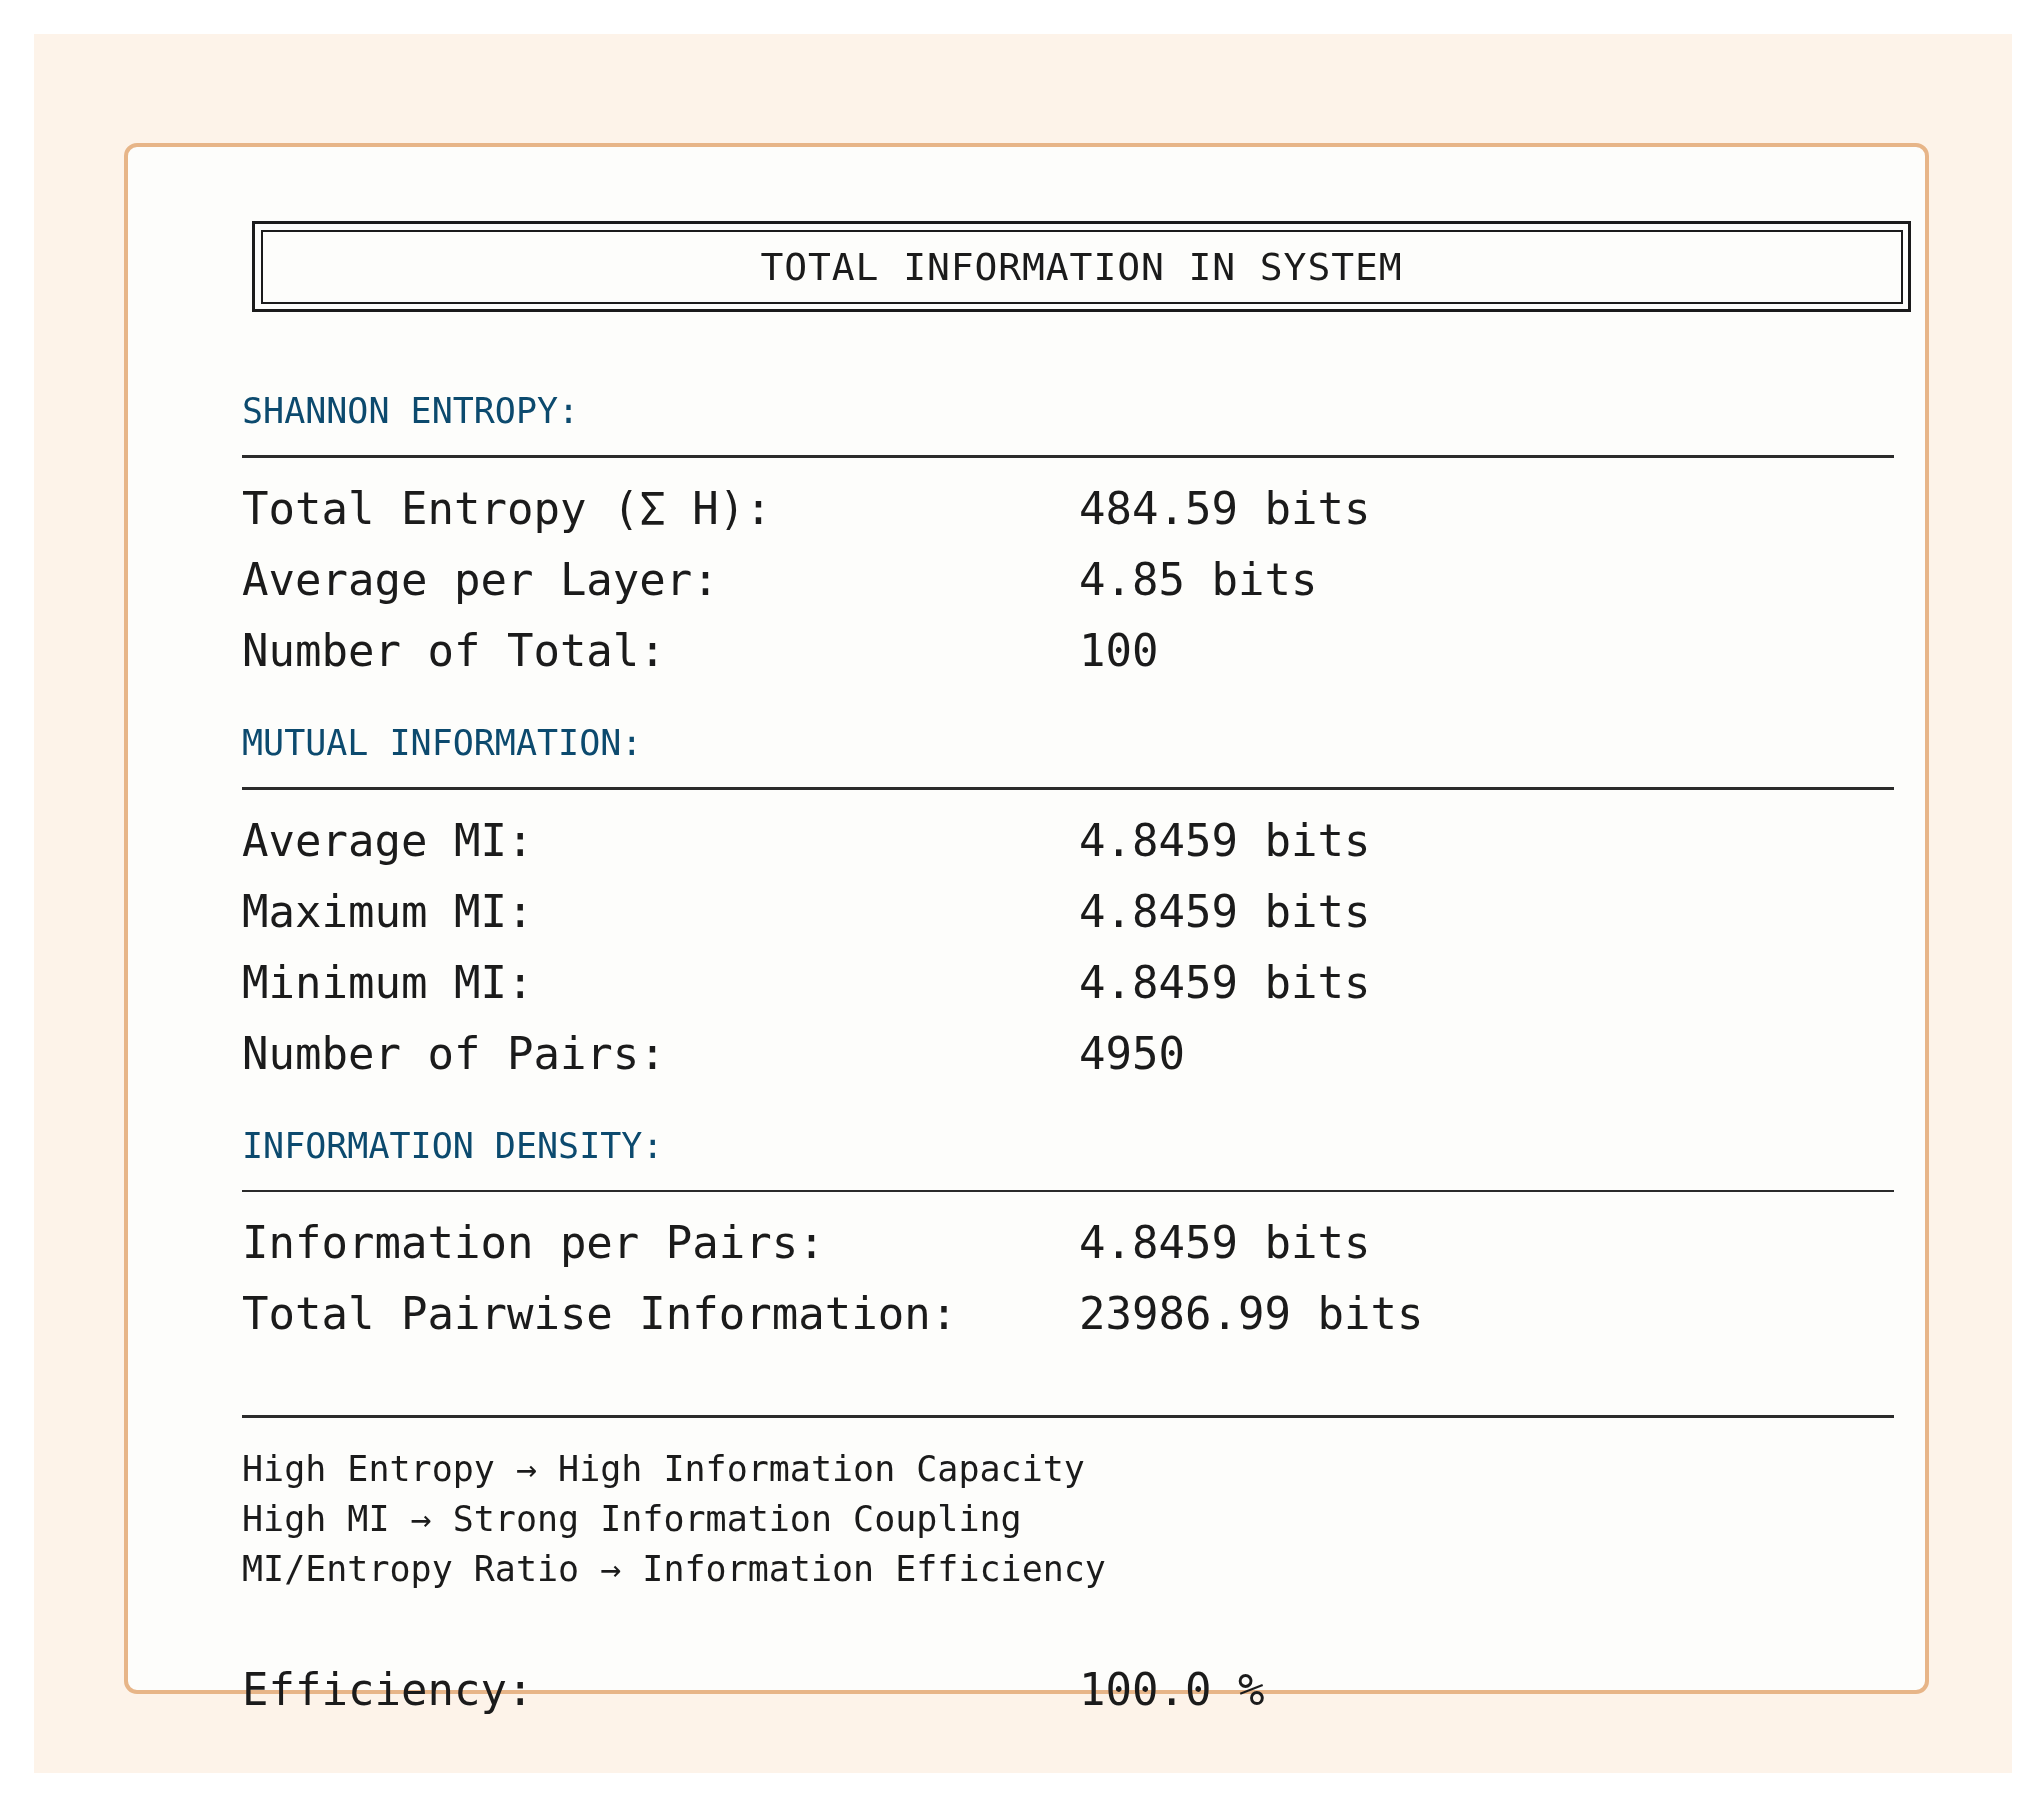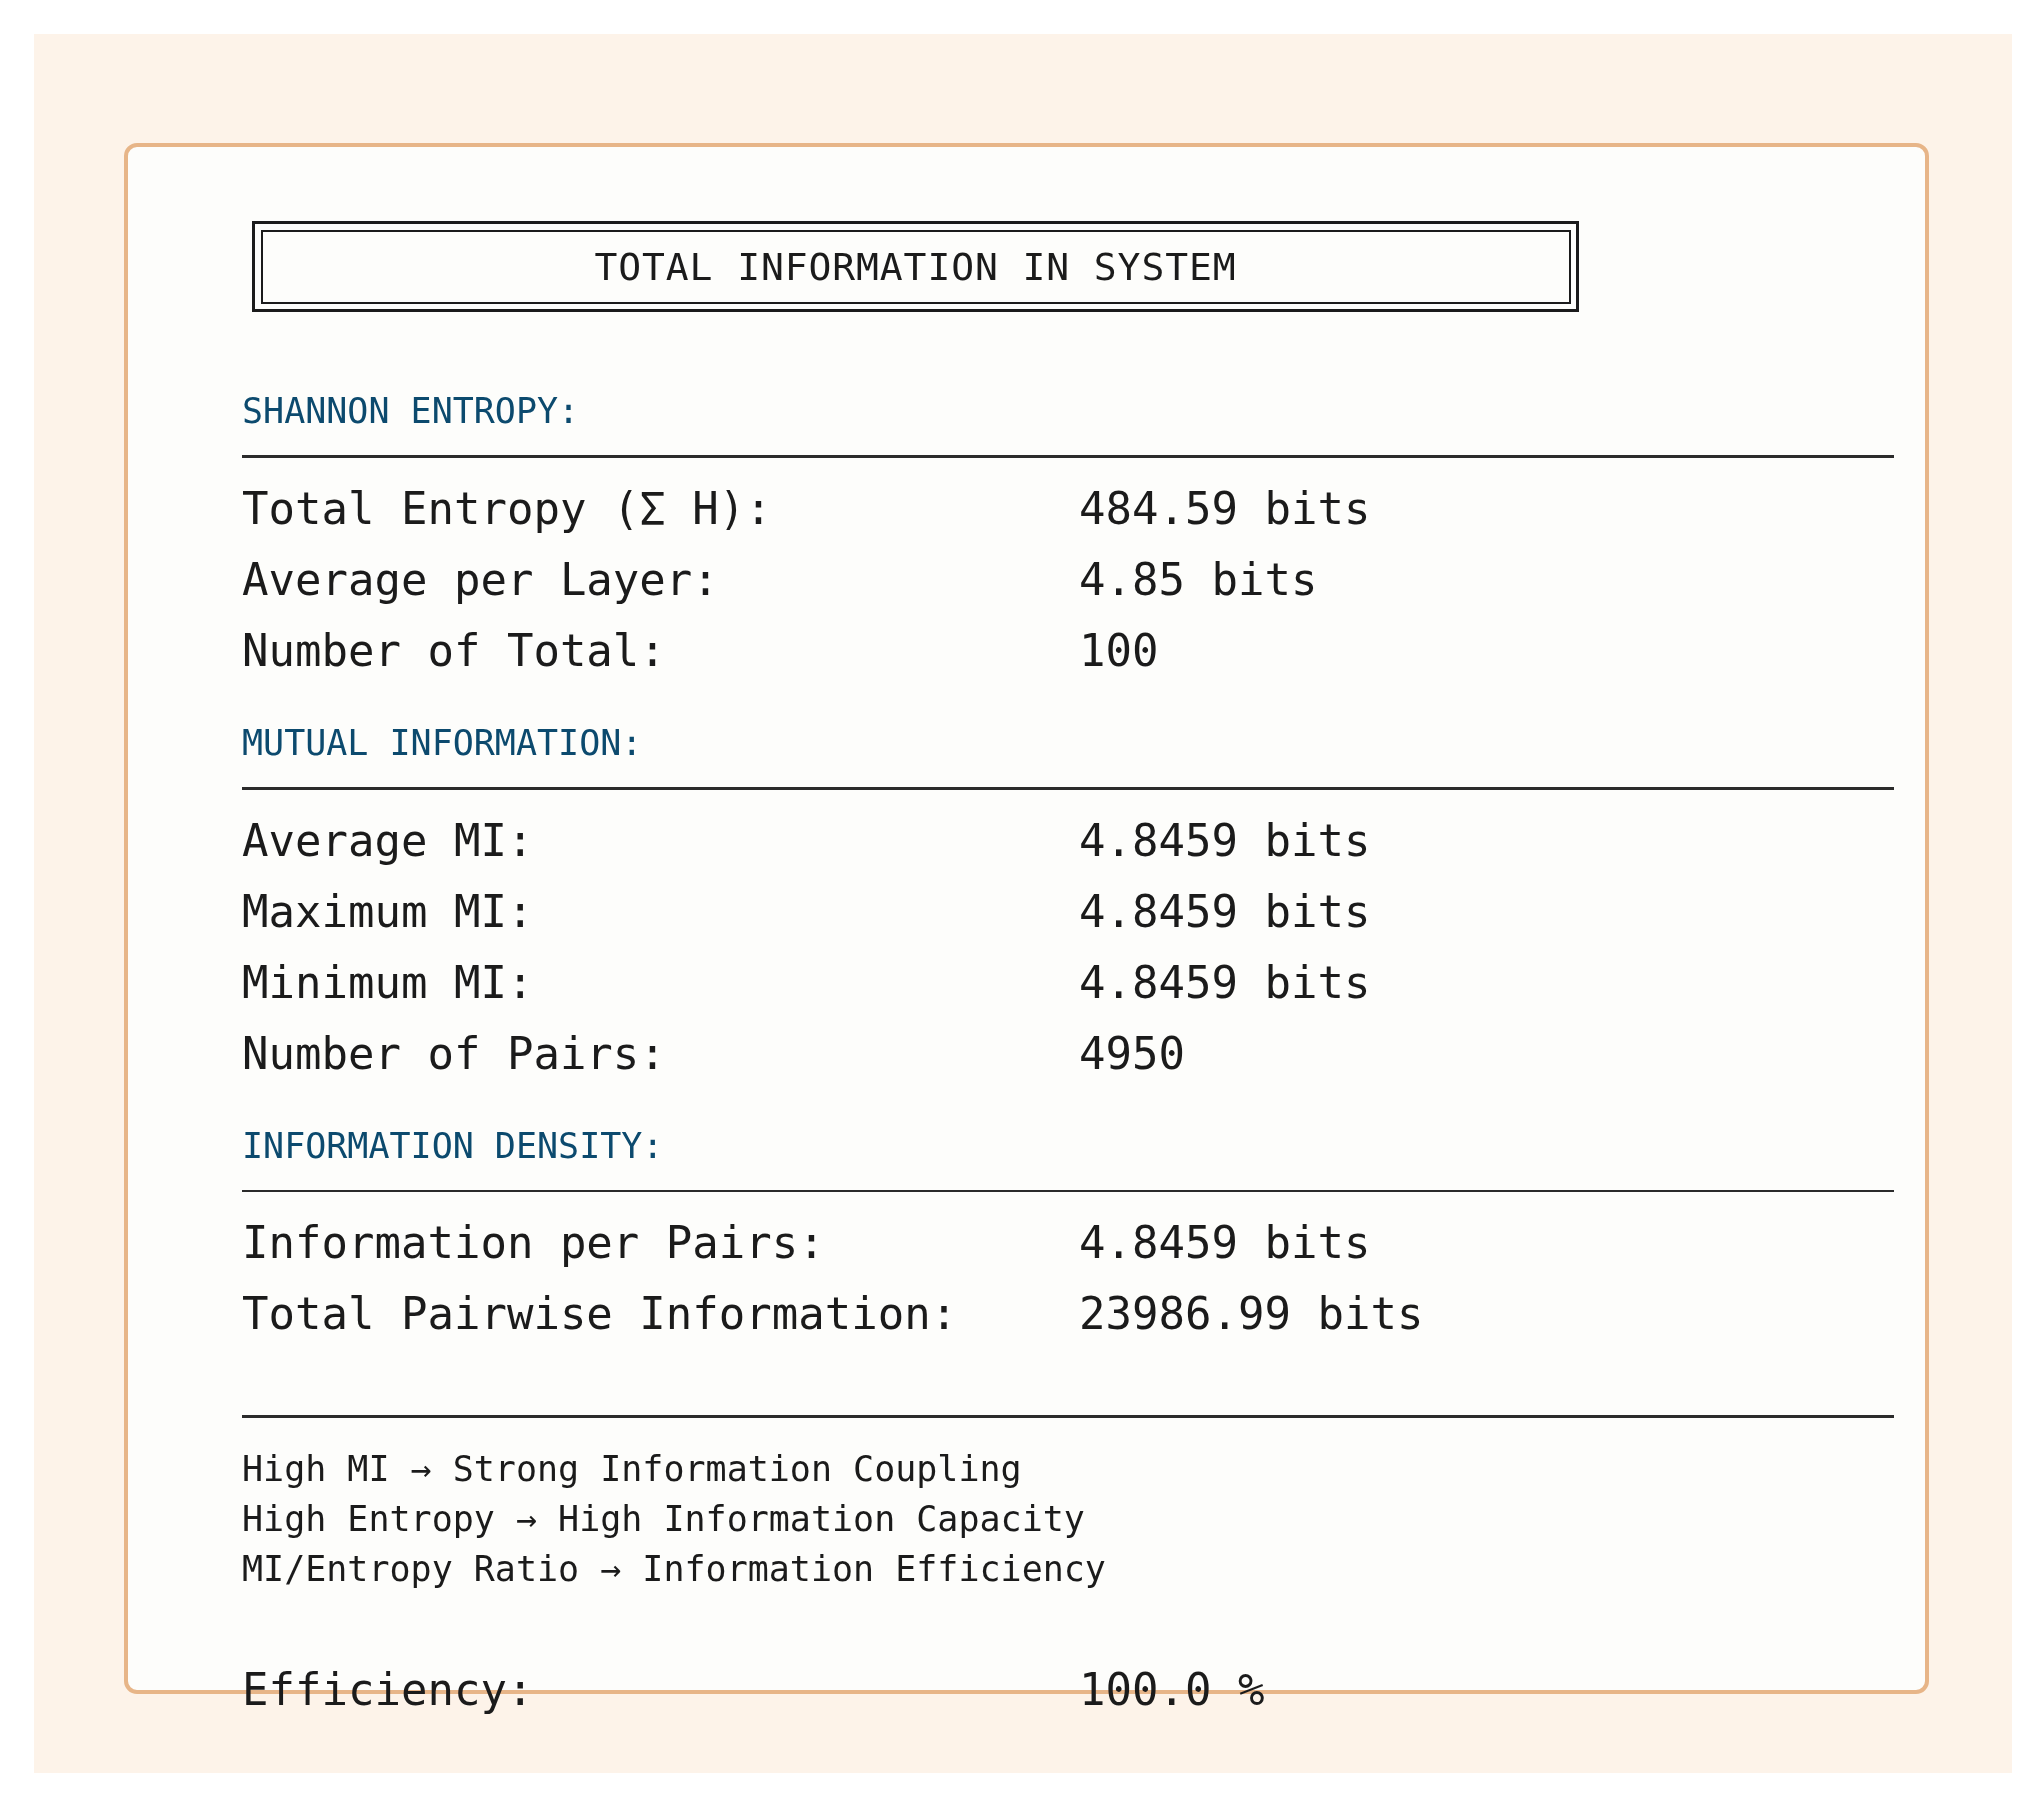--- a/index.html
+++ b/index.html
@@ -35,21 +35,21 @@
     background: #fdfdfb;
     border: 4.6px solid #e7b588;
     border-radius: 13px;
   }
 
   
   #title-box-outer {
     position: absolute;
     left: 124px;
     top: 74px;
-    width: 1327px;
+    width: 1659px;
     height: 91px;
     box-sizing: border-box;
     border: 3.7px solid #1b1b1b;
     background: #fdfdfb;
   }
   #title-box-inner {
     position: absolute;
     left: 5.5px;
     top: 5.5px;
     right: 5.5px;
@@ -191,22 +191,22 @@
           <span class="value">23986.99 bits</span>
         </div>
       </div>
     </div>
 
     <div class="gap-after-rows"></div>
 
     <div class="section">
       <div class="rule"></div>
       <div class="rows">
+        <div class="line">High Entropy → High Information Capacity</div>
         <div class="line">High MI → Strong Information Coupling</div>
-        <div class="line">High Entropy → High Information Capacity</div>
         <div class="line">MI/Entropy Ratio → Information Efficiency</div>
       </div>
       <div class="gap-small"></div>
       <div class="rows">
         <div class="row">
           <span class="label">Efficiency:</span>
           <span class="value">100.0 %</span>
         </div>
       </div>
     </div>

